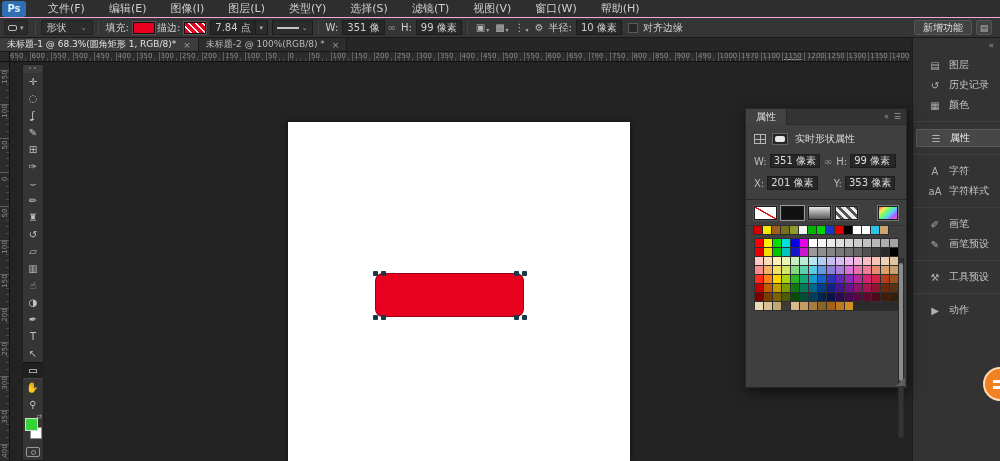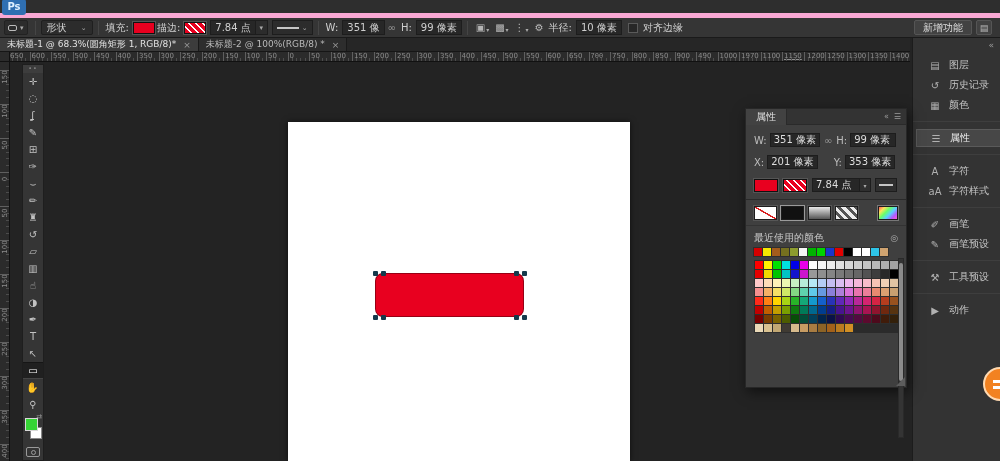--- a/index.html
+++ b/index.html
@@ -1,20 +1,20 @@
 <!DOCTYPE html>
 <html><head>
 <meta charset="utf-8">
 <style>
   *{box-sizing:border-box;margin:0;padding:0;}
   html,body{width:1000px;height:461px;overflow:hidden;background:#222;}
   body{font-family:"DejaVu Sans",sans-serif;color:#ccc;-webkit-font-smoothing:antialiased;}
   .app{position:relative;width:1000px;height:461px;background:#232323;}
   
-  .menubar{position:absolute;left:0;top:0;width:1000px;height:18px;background:#2e2e2e;border-bottom:5px solid #f9a8d4;display:flex;align-items:center;z-index:30;}
+  .menubar{position:absolute;left:0;top:0;width:1000px;height:18px;background:#2e2e2e;border-bottom:1px solid #f9a8d4;display:flex;align-items:center;z-index:30;}
   .ps-logo{width:24px;height:16px;margin-left:2px;background:#2f6fb2;color:#dff0ff;font-size:10px;font-weight:bold;border-radius:3px;display:flex;align-items:center;justify-content:center;}
   .menu-items{display:flex;align-items:center;margin-left:10px;}
   .menu-item{font-size:11px;color:#cfcfcf;padding:0 12px;line-height:18px;cursor:default;}
   
   .optionsbar{position:absolute;left:0;top:18px;width:1000px;height:20px;background:#353535;border-bottom:1px solid #1a1a1a;display:flex;align-items:center;font-size:10px;color:#cfcfcf;padding:0 4px;z-index:30;}
   .vsep{width:1px;height:14px;background:#232323;border-right:1px solid #454545;margin:0 5px;}
   .opt-toolpreset{display:flex;align-items:center;background:#2c2c2c;border:1px solid #222;border-radius:2px;height:15px;padding:0 3px;margin-right:2px;}
   .mini-rect{width:9px;height:6px;border:1px solid #bbb;border-radius:2px;display:inline-block;}
   .chev{font-size:7px;color:#aaa;margin-left:3px;}
   .opt-select{display:flex;align-items:center;background:#2c2c2c;border:1px solid #1f1f1f;border-radius:2px;height:15px;padding:0 5px;min-width:52px;justify-content:space-between;}
@@ -113,20 +113,32 @@
   .badge{position:absolute;left:983px;top:367px;width:34px;height:34px;border-radius:50%;border:2px solid #ffd9b0;z-index:40;}
   .badge .bars{display:block;width:14px;height:3px;background:#fff;box-shadow:0 6px 0 #fff;margin:11px 0 0 8px;}
 </style>
 </head>
 <body>
 
 <div class="app">
 
   <div class="menubar">
     <div class="ps-logo">Ps</div>
+    <div class="menu-items" id="menu-items">
+        <div class="menu-item">文件(F)</div>
+        <div class="menu-item">编辑(E)</div>
+        <div class="menu-item">图像(I)</div>
+        <div class="menu-item">图层(L)</div>
+        <div class="menu-item">类型(Y)</div>
+        <div class="menu-item">选择(S)</div>
+        <div class="menu-item">滤镜(T)</div>
+        <div class="menu-item">视图(V)</div>
+        <div class="menu-item">窗口(W)</div>
+        <div class="menu-item">帮助(H)</div>
+      </div>
   </div>
 
   <div class="optionsbar">
     <div class="opt-toolpreset">
       <span class="mini-rect"></span>
       <span class="chev">▾</span>
     </div>
     <span class="vsep"></span>
     <div class="opt-select">
       <span>形状</span>
@@ -561,20 +573,27 @@
   </div>
 
   <div class="props">
     <div class="props-head">
       <span class="props-tab">属性</span>
       <span class="ph-icons">
         <span>«</span>
         <span>☰</span>
       </span>
     </div>
+    <div class="props-row title-row">
+      <span class="lsp-icon"></span>
+      <span class="shape-thumb">
+          <i></i>
+        </span>
+      <span class="props-title">实时形状属性</span>
+    </div>
     <div class="props-row fields">
       <span class="flabel">W:</span>
       <span class="fbox">351 像素</span>
       <span class="linkicon">∞</span>
       <span class="flabel">H:</span>
       <span class="fbox">99 像素</span>
     </div>
     <div class="props-row fields">
       <span class="flabel">X:</span>
       <span class="fbox">201 像素</span>
@@ -591,24 +610,20 @@
           <i class="line"></i>
         </span>
     </div>
     <div class="popup">
       <div class="fill-type-row">
         <span class="ft none"></span>
         <span class="ft solid sel"></span>
         <span class="ft grad"></span>
         <span class="ft patt"></span>
         <span class="ft picker"></span>
-      </div>
-      <div class="recent-row-head">
-        <span>最近使用的颜色</span>
-        <span class="fly">◎</span>
       </div>
       <div id="recent-colors" class="swrow">
           <i class="sw" style="background: rgb(212, 0, 0);"></i>
           <i class="sw" style="background: rgb(245, 232, 0);"></i>
           <i class="sw" style="background: rgb(163, 92, 28);"></i>
           <i class="sw" style="background: rgb(117, 112, 31);"></i>
           <i class="sw" style="background: rgb(140, 156, 46);"></i>
           <i class="sw" style="background: rgb(245, 245, 245);"></i>
           <i class="sw" style="background: rgb(0, 180, 0);"></i>
           <i class="sw" style="background: rgb(0, 212, 0);"></i>

